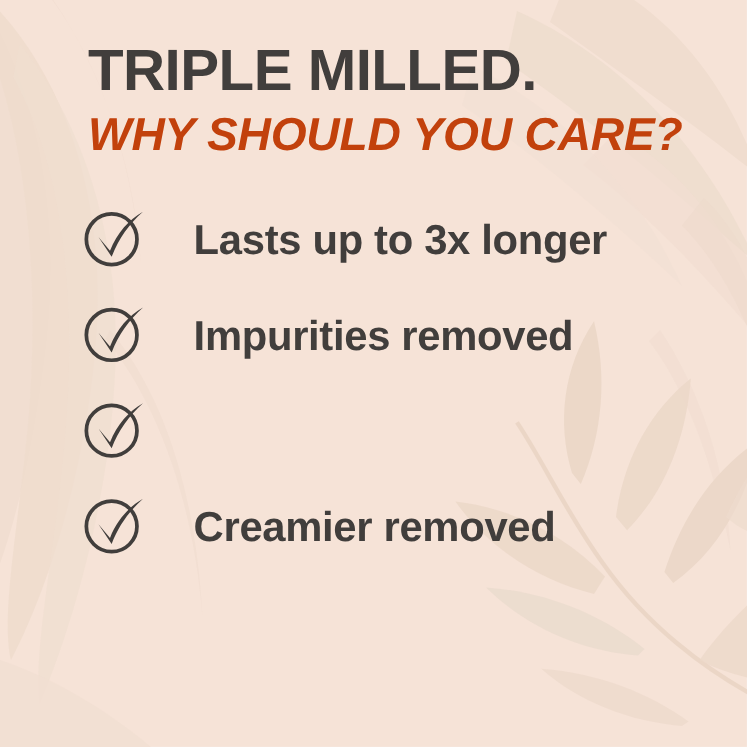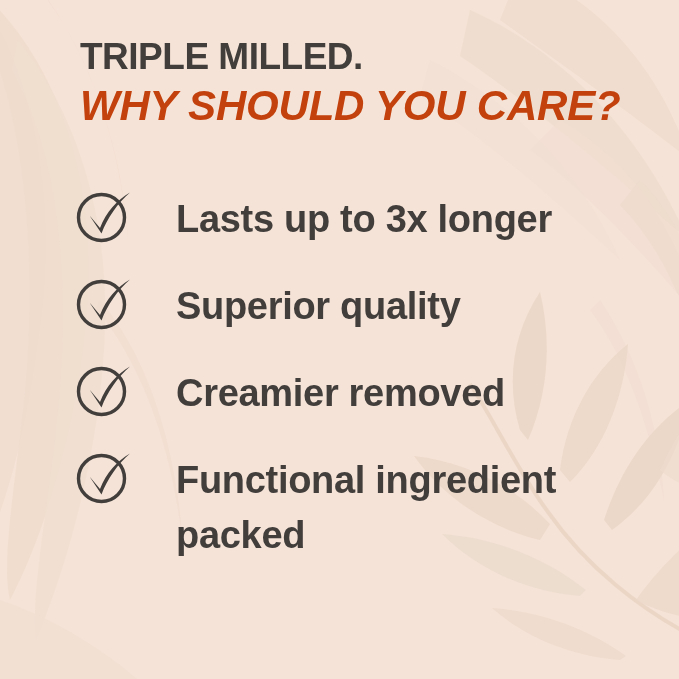--- a/index.html
+++ b/index.html
@@ -31,21 +31,21 @@
   }
 
   
   .headline-block {
     position: absolute;
     left: 80px;
     top: 38px;
     width: 560px;
   }
   .title-main {
-    font-size: 37px;
+    font-size: 53px;
     font-weight: bold;
     letter-spacing: -0.5px;
     color: #413e3c;
     line-height: 1.02;
     margin: 0;
     white-space: nowrap;
   }
   .title-sub {
     font-size: 42px;
     font-weight: bold;
@@ -136,39 +136,38 @@
   <ul class="benefit-list">
 
     <li class="benefit-item">
       <svg class="check-icon" viewBox="0 0 56 56" xmlns="http://www.w3.org/2000/svg">
         <circle cx="25.5" cy="27.5" r="23" fill="none" stroke="#413e3c" stroke-width="3.4"></circle>
         <path d="M13.5 25.5 L 24 38 C 30.5 21.5, 41 10, 54 2.5 C 41.5 13.5, 31.5 27.5, 25.5 43.5 Z" fill="#413e3c"></path>
       </svg>
       <span class="benefit-text">Lasts up to 3x longer</span>
     </li>
 
+    <li class="benefit-item">
+      <svg class="check-icon" viewBox="0 0 56 56" xmlns="http://www.w3.org/2000/svg">
+        <circle cx="25.5" cy="27.5" r="23" fill="none" stroke="#413e3c" stroke-width="3.4"></circle>
+        <path d="M13.5 25.5 L 24 38 C 30.5 21.5, 41 10, 54 2.5 C 41.5 13.5, 31.5 27.5, 25.5 43.5 Z" fill="#413e3c"></path>
+      </svg>
+      <span class="benefit-text">Impurities removed</span>
+    </li>
 
     <li class="benefit-item">
       <svg class="check-icon" viewBox="0 0 56 56" xmlns="http://www.w3.org/2000/svg">
         <circle cx="25.5" cy="27.5" r="23" fill="none" stroke="#413e3c" stroke-width="3.4"></circle>
         <path d="M13.5 25.5 L 24 38 C 30.5 21.5, 41 10, 54 2.5 C 41.5 13.5, 31.5 27.5, 25.5 43.5 Z" fill="#413e3c"></path>
       </svg>
-      <span class="benefit-text">Superior quality</span>
     </li>
 
     <li class="benefit-item">
       <svg class="check-icon" viewBox="0 0 56 56" xmlns="http://www.w3.org/2000/svg">
         <circle cx="25.5" cy="27.5" r="23" fill="none" stroke="#413e3c" stroke-width="3.4"></circle>
         <path d="M13.5 25.5 L 24 38 C 30.5 21.5, 41 10, 54 2.5 C 41.5 13.5, 31.5 27.5, 25.5 43.5 Z" fill="#413e3c"></path>
       </svg>
       <span class="benefit-text">Creamier removed</span>
     </li>
 
-    <li class="benefit-item">
-      <svg class="check-icon" viewBox="0 0 56 56" xmlns="http://www.w3.org/2000/svg">
-        <circle cx="25.5" cy="27.5" r="23" fill="none" stroke="#413e3c" stroke-width="3.4"></circle>
-        <path d="M13.5 25.5 L 24 38 C 30.5 21.5, 41 10, 54 2.5 C 41.5 13.5, 31.5 27.5, 25.5 43.5 Z" fill="#413e3c"></path>
-      </svg>
-      <span class="benefit-text">Functional ingredient packed</span>
-    </li>
 
   </ul>
 </div>
 
 </body></html>

